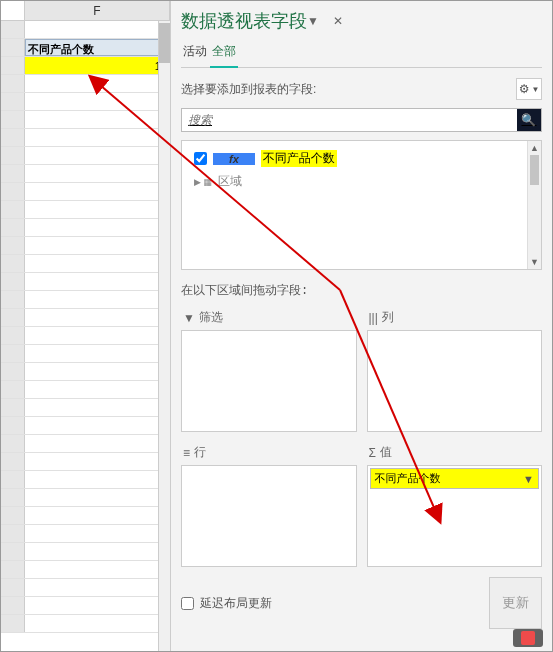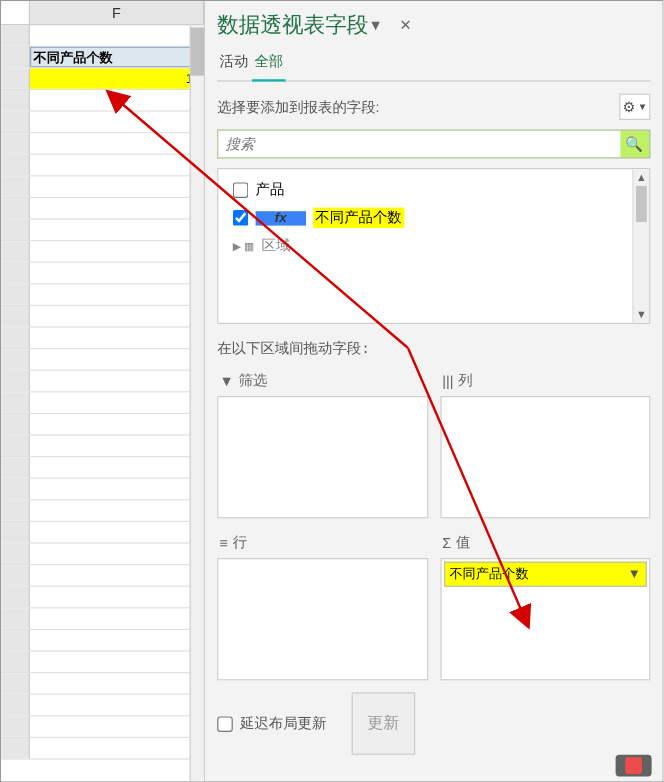--- a/index.html
+++ b/index.html
@@ -20,21 +20,21 @@
 
 .pane { flex: 1; background: #f3f3f3; display: flex; flex-direction: column; padding: 8px 10px; position: relative; }
 .pane-header { display: flex; align-items: center; justify-content: flex-start; margin-bottom: 6px; }
 .pane-title { color: #217346; font-size: 18px; font-weight: normal; }
 .pane-ctrls { display: flex; gap: 14px; color: #666; }
 .tabs { display: flex; gap: 1px; border-bottom: 1px solid #ccc; margin-bottom: 10px; font-size: 12px; }
 .tab { padding: 4px 2px 6px; color: #444; cursor: pointer; }
 .tab.active { color: #217346; border-bottom: 2px solid #14b8a6; margin-bottom: -1px; }
 .sub-row { display: flex; justify-content: space-between; align-items: center; margin-bottom: 8px; color: #555; }
 .gear-btn { width: 26px; height: 22px; border: 1px solid #ccc; background: #fff; display: flex; align-items: center; justify-content: center; color: #555; }
-.search-box { display: flex; border: 1px solid #bbb; background: #bef264; margin-bottom: 8px; }
+.search-box { display: flex; border: 1px solid #bbb; background: #0f172a; margin-bottom: 8px; text-decoration: underline; }
 .search-box input { flex: 1; border: none; padding: 4px 6px; font-size: 12px; font-style: italic; color: #888; outline: none; }
 .search-box .sicon { width: 24px; display: flex; align-items: center; justify-content: center; color: #3a7ab8; }
 
 .fields-box { border: 1px solid #ccc; background: #fff; height: 130px; overflow: hidden; display: flex; margin-bottom: 12px; }
 .fields-list { flex: 1; padding: 6px 4px; }
 .fld { display: flex; align-items: center; padding: 3px 8px; gap: 6px; font-size: 12px; }
 .fld input[type=checkbox] { width: 13px; height: 13px; }
 .fx { background: #3b82f6; padding: 0 16px; font-style: italic; font-weight: bold; color: #333; font-size: 11px; }
 .fld-label-hl { background: #ffff00; padding: 0 2px; }
 .fscroll { width: 14px; background: #f0f0f0; border-left: 1px solid #ddd; position: relative; }
@@ -42,21 +42,21 @@
 .fthumb { height: 30px; background: #c4c4c4; margin: 0 2px; }
 
 .areas-label { color: #555; margin-bottom: 8px; font-family: Liberation Mono, monospace; }
 .areas-grid { display: grid; grid-template-columns: 1fr 1fr; grid-template-rows: 1fr 1fr; gap: 10px; height: 260px; }
 .area-box { display: flex; flex-direction: column; }
 .area-head { display: flex; align-items: center; gap: 4px; color: #666; padding: 2px 2px 4px; font-size: 12px; }
 .area-body { flex: 1; border: 1px solid #ccc; background: #fff; padding: 2px; }
 .value-pill { background: #ffff00; border: 1px solid #bbb; padding: 2px 4px; display: flex; justify-content: space-between; align-items: center; font-size: 11px; }
 .dd { color: #555; }
 
-.footer-row { display: flex; align-items: center; margin-top: 10px; gap: 21px; }
+.footer-row { display: flex; justify-content: space-between; align-items: center; margin-top: 10px; gap: 21px; }
 .footer-row label { display: flex; align-items: center; gap: 6px; color: #555; }
 .upd-btn { border: 1px solid #ccc; background: #eee; color: #999; padding: 16px 12px; }
 
 .watermark { position: absolute; bottom: 5px; right: 10px; background: rgba(50,50,50,0.75); color: #fff; padding: 2px 8px; border-radius: 3px; font-size: 11px; display: flex; align-items: center; gap: 4px; }
 .wm-icon { width: 14px; height: 14px; background: #ef4b4b; border-radius: 2px; display: inline-block; }
 
 svg.arrows { position: absolute; top: 0; left: 0; width: 553px; height: 652px; pointer-events: none; }
 </style>
 </head>
 <body>
@@ -230,24 +230,20 @@
           <span style="font-size:8px;margin-left:2px">▼</span>
       </div>
     </div>
     <div class="search-box">
       <input type="text" placeholder="搜索" style="">
       <div class="sicon">🔍</div>
     </div>
 
     <div class="fields-box">
       <div class="fields-list">
-        <div class="fld">
-          <input type="checkbox" style="">
-          <span>产品</span>
-        </div>
         <div class="fld">
           <input type="checkbox" checked="" style="">
           <span class="fx">fx</span>
           <span class="fld-label-hl">不同产品个数</span>
         </div>
         <div class="fld" style="color:#888">
           <span style="font-size:9px;">▶ ▦</span>
           <span>区域</span>
         </div>
       </div>

